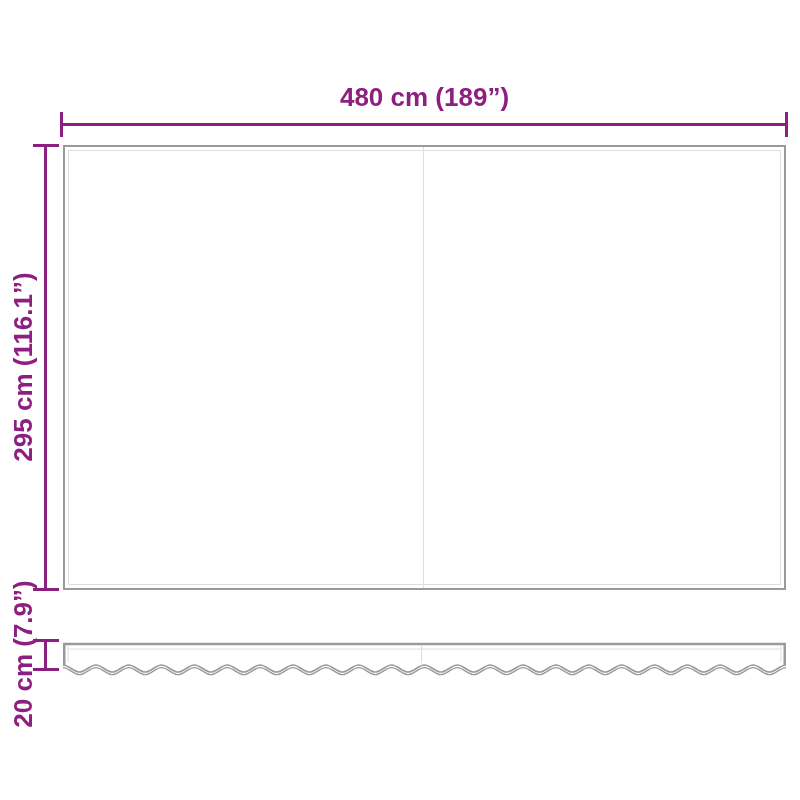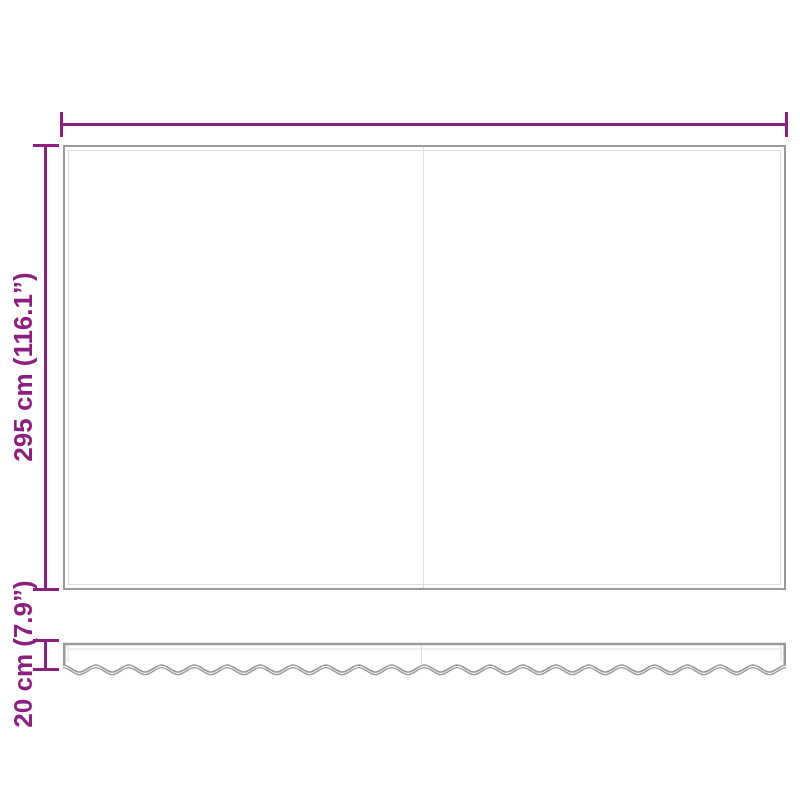--- a/index.html
+++ b/index.html
@@ -82,20 +82,21 @@
     top: 642px;
     width: 723px;
     height: 36px;
   }
 </style>
 </head>
 <body>
 
 <div class="canvas" style="--dim: #8d1f80; --outline: #9a9a9a; --hairline: #dedede; --bg: #ffffff;">
 
+  <div class="dim-label horizontal">480 cm (189”)</div>
   <div class="dim-line w-line"></div>
   <div class="dim-cap w-cap-left"></div>
   <div class="dim-cap w-cap-right"></div>
 
   <div class="dim-label vertical v-height">295 cm (116.1”)</div>
   <div class="dim-line h-line"></div>
   <div class="dim-cap h-cap-top"></div>
   <div class="dim-cap h-cap-bottom"></div>
 
   <div class="fabric-panel">

